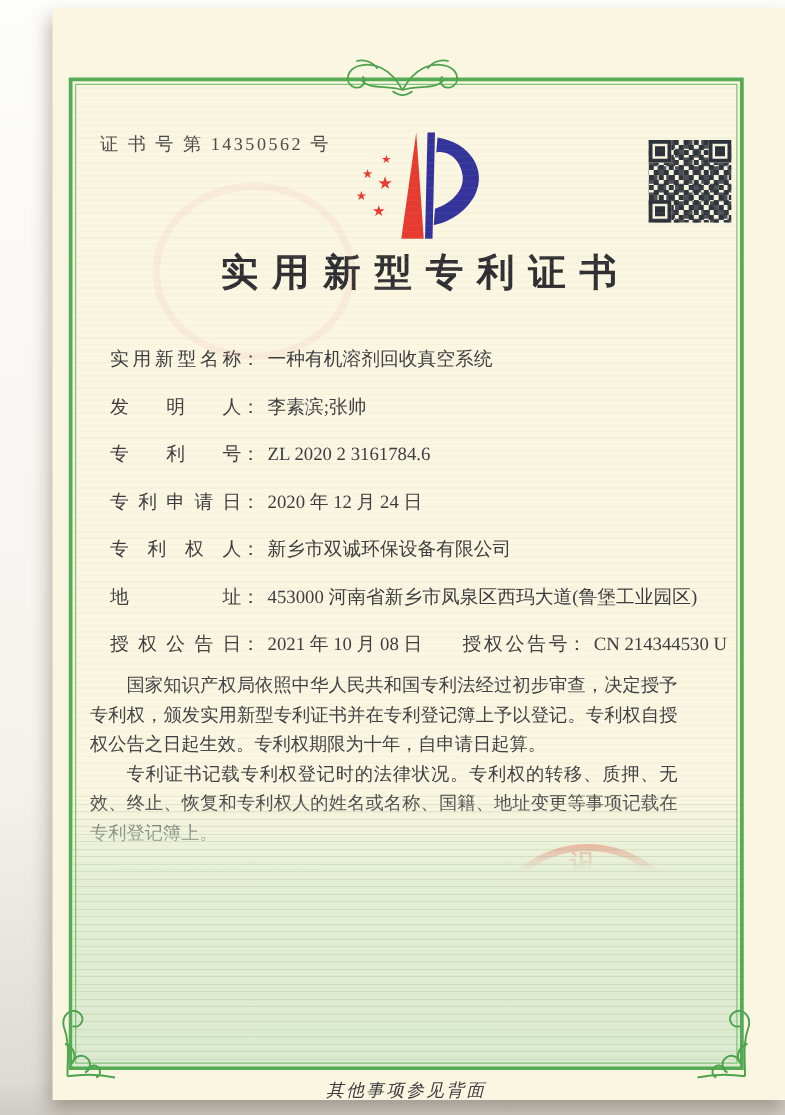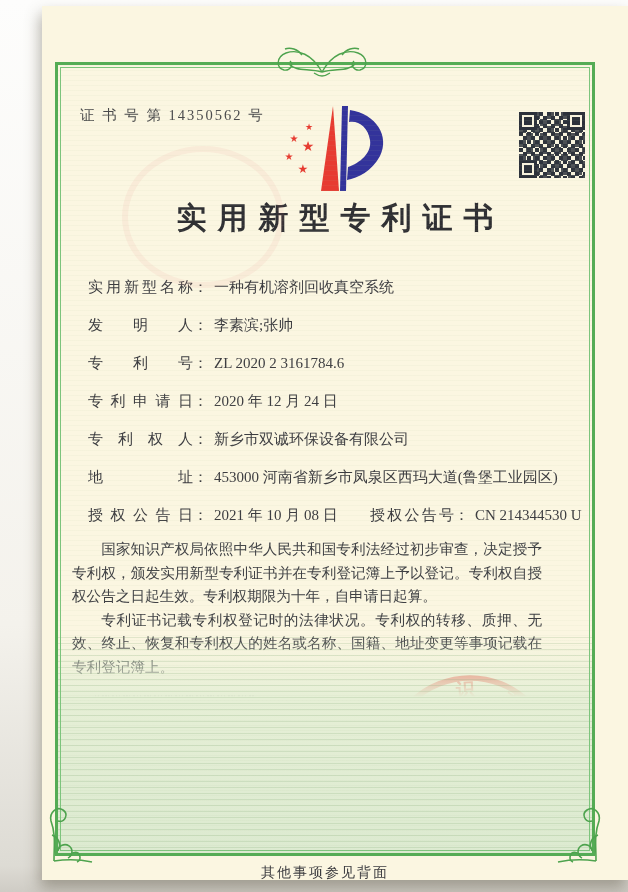--- a/index.html
+++ b/index.html
@@ -32,21 +32,21 @@
   
   .body-text{position:absolute;left:30px;top:532px;width:470px;font-size:14.6px;line-height:23.6px;color:#3f4044;text-align:justify;}
   .body-text p{margin:0;text-indent:2em;}
   
   .barcode{position:absolute;left:53px;top:689px;width:160px;height:14px;
     background:repeating-linear-gradient(90deg,#23252a 0 1.5px,transparent 1.5px 3px,#23252a 3px 4px,transparent 4px 7px,#23252a 7px 9px,transparent 9px 10.5px);}
   .director{position:absolute;left:50px;top:732px;font-size:15px;color:#333;letter-spacing:3px;line-height:31px;}
   .signature{position:absolute;left:145px;top:712px;}
   .seal{position:absolute;left:338px;top:666px;opacity:.95;}
   .issue-date{position:absolute;left:346px;top:789px;font-size:15px;font-weight:700;color:#1f1f23;letter-spacing:1px;}
-  .back-note{position:absolute;left:13px;top:858px;width:540px;text-align:center;font-size:14px;color:#3b3b3f;letter-spacing:2px;}
+  .back-note{position:absolute;left:13px;top:858px;width:540px;text-align:center;font-size:14px;color:#3b3b3f;letter-spacing:2px;font-style:italic;}
   .ornament-top{position:absolute;left:200px;top:34px;}
   .flourish{position:absolute;bottom:-12px;}
   .flourish.fl{left:-12px;}
   .flourish.fr{right:-12px;transform:scaleX(-1);}
   svg text{font-family:"DejaVu Sans","Liberation Sans",sans-serif;}
 </style>
 </head>
 <body>
 
 <div class="stage">

